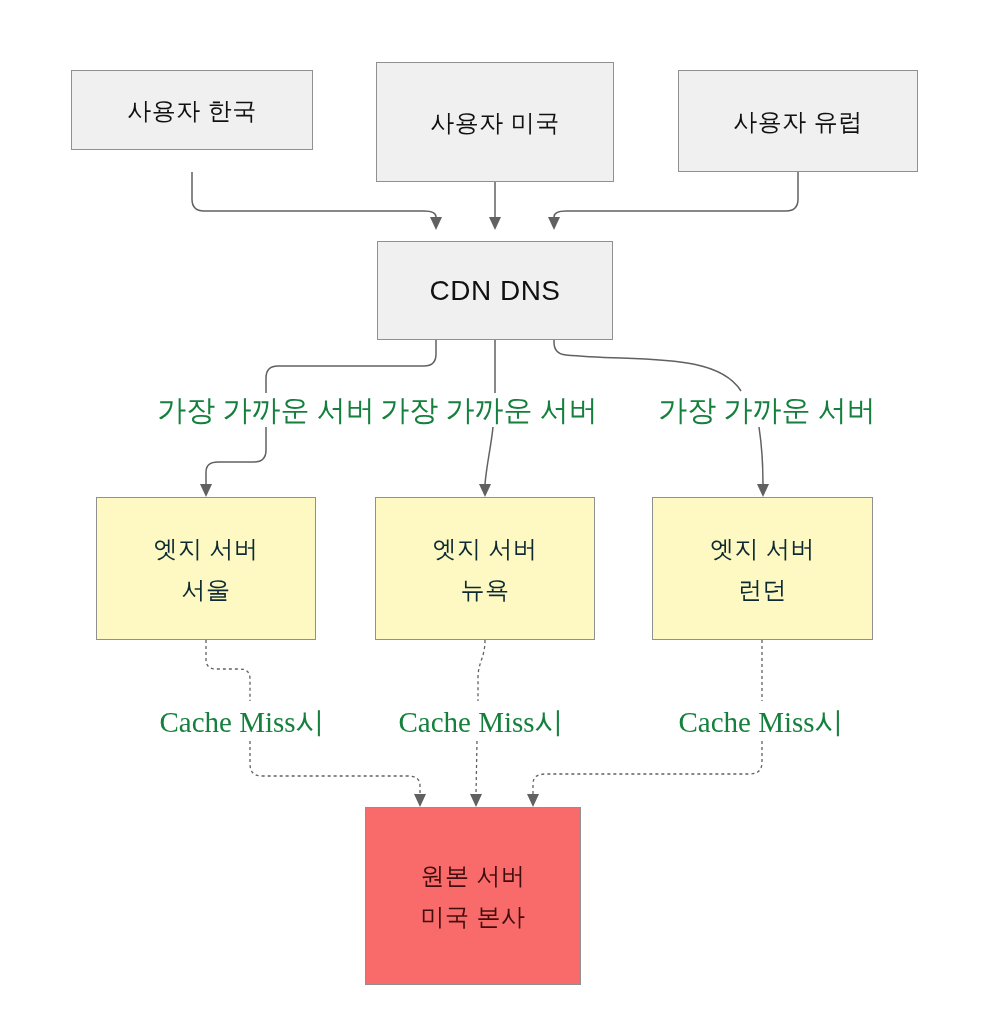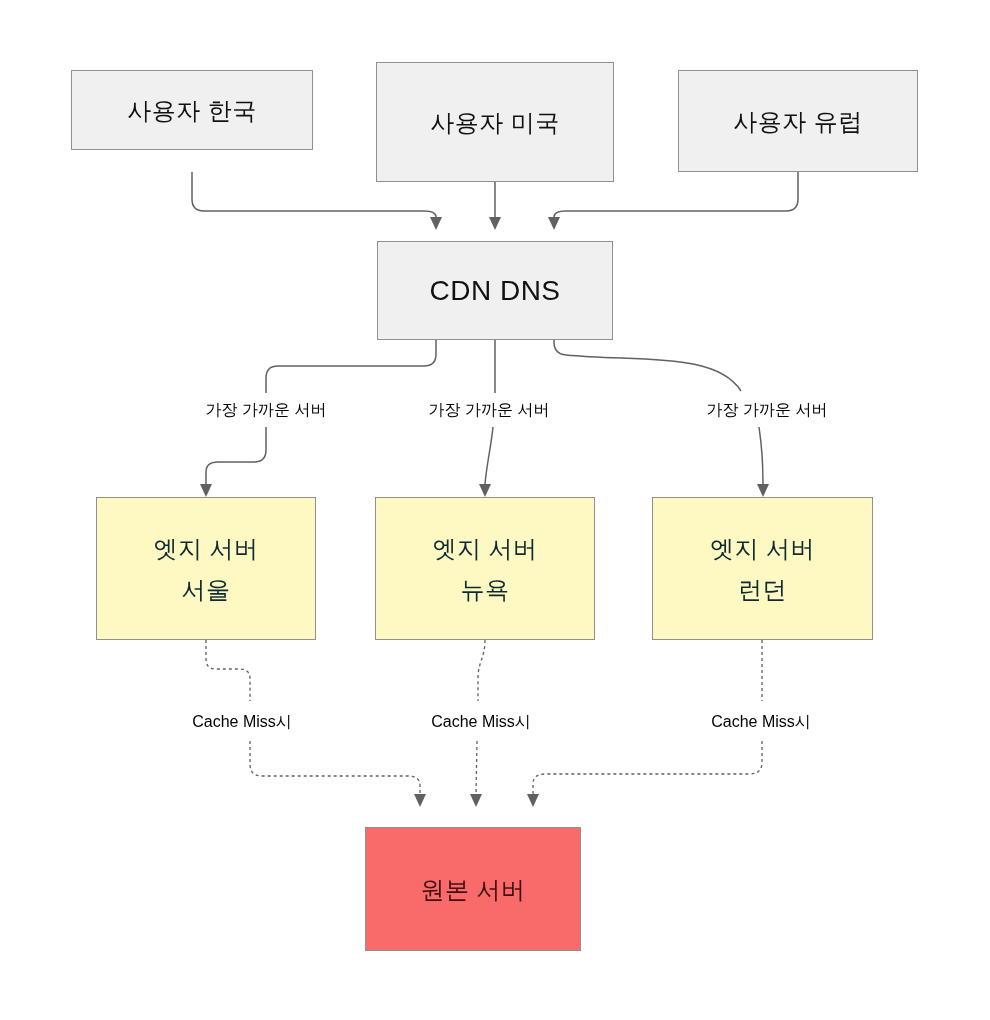--- a/index.html
+++ b/index.html
@@ -24,24 +24,25 @@
   .node-default{background:#f0f0f0;}
   .node-edge{background:#fef9c3;color:#0d2a33;}
   .node-origin{background:#f96b6b;color:#3f0d0d;}
   .node .line{display:block;line-height:41px;}
   .node-cdn{font-size:28px;letter-spacing:0.5px;}
   .edge-label{
     position:absolute;
     transform:translateX(-50%);
     background:#ffffff;
     padding:0 4px;
-    font-size:16px;
-    color:#000000;
+    font-size:29px;
+    color:#15803d;
     white-space:nowrap;
     line-height:28px;
+    font-family:Liberation Serif, serif;
   }
 </style>
 </head>
 <body>
 
 <div class="canvas">
 
   <svg class="connectors" viewBox="0 0 990 1020" xmlns="http://www.w3.org/2000/svg">
     <g stroke="#616161" stroke-width="1.5" fill="none">
 
@@ -100,17 +101,18 @@
   </div>
   <div class="node node-edge" style="left:652px;top:497px;width:221px;height:143px;">
     <span class="line">엣지 서버</span>
     <span class="line">런던</span>
   </div>
 
   <div class="edge-label" style="left:242px;top:708px;">Cache Miss시</div>
   <div class="edge-label" style="left:481px;top:708px;">Cache Miss시</div>
   <div class="edge-label" style="left:761px;top:708px;">Cache Miss시</div>
 
-  <div class="node node-origin" style="left:365px;top:807px;width:216px;height:124px;margin-top:20px;">
+  <div class="node node-origin" style="left:365px;top:807px;width:216px;height:178px;">
     <span class="line">원본 서버</span>
+    <span class="line">미국 본사</span>
   </div>
 
 </div>
 
 </body></html>

